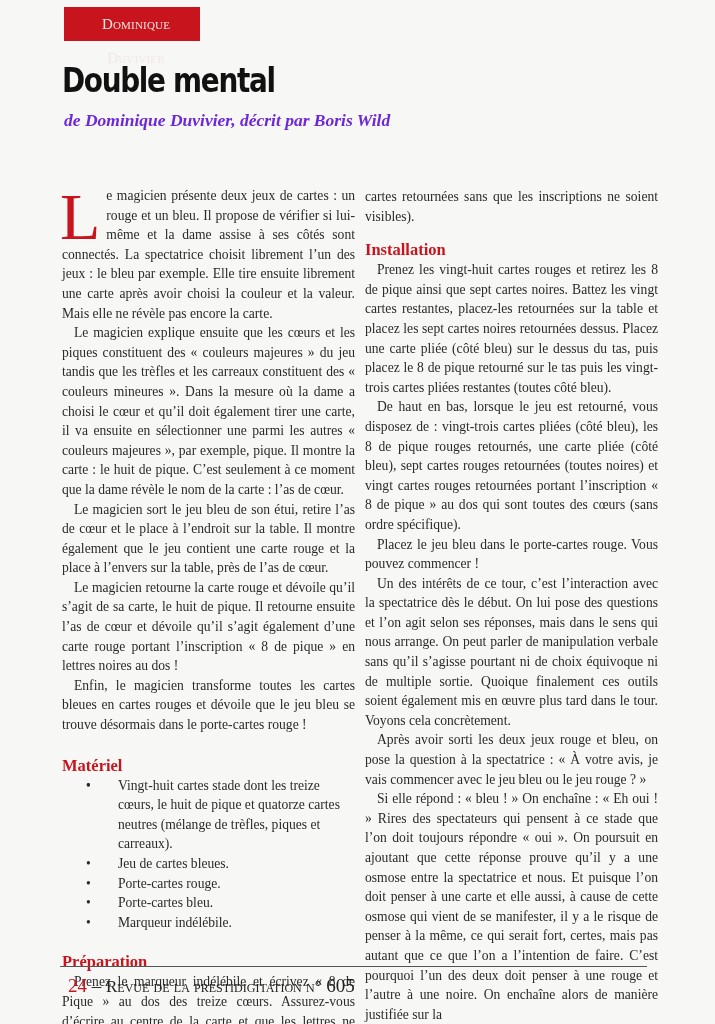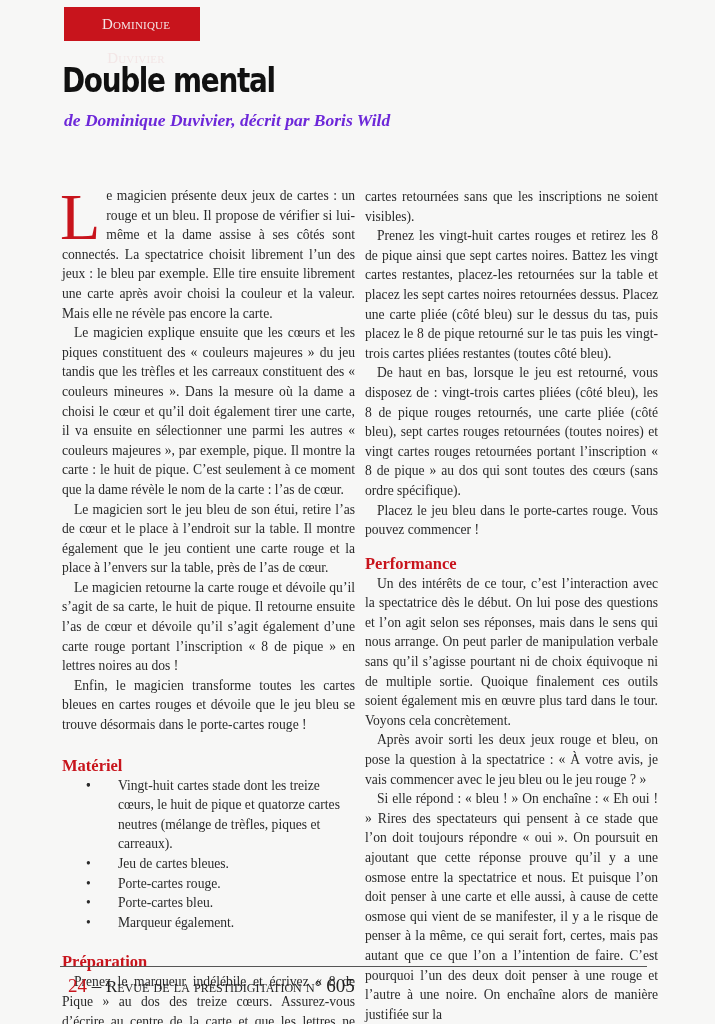--- a/index.html
+++ b/index.html
@@ -104,35 +104,35 @@
   <p>Le magicien retourne la carte rouge et dévoile qu’il s’agit de sa carte, le huit de pique. Il retourne ensuite l’as de cœur et dévoile qu’il s’agit également d’une carte rouge portant l’inscription « 8 de pique » en lettres noires au dos !</p>
   <p>Enfin, le magicien transforme toutes les cartes bleues en cartes rouges et dévoile que le jeu bleu se trouve désormais dans le porte-cartes rouge !</p>
 
   <div class="section-head" style="margin-top:21px">Matériel</div>
   <ul class="bullets">
     <li><span class="bullet">•</span></li>
     <li><span class="bullet">•</span><span>Vingt-huit cartes stade dont les treize cœurs, le huit de pique et quatorze cartes neutres (mélange de trèfles, piques et carreaux).</span></li>
     <li><span class="bullet">•</span><span>Jeu de cartes bleues.</span></li>
     <li><span class="bullet">•</span><span>Porte-cartes rouge.</span></li>
     <li><span class="bullet">•</span><span>Porte-cartes bleu.</span></li>
-    <li><span class="bullet">•</span><span>Marqueur également.</span></li>
+    <li><span class="bullet">•</span><span>Marqueur indélébile.</span></li>
   </ul>
 
   <div class="section-head" style="margin-top:20px">Préparation</div>
   <p>Prenez le marqueur indélébile et écrivez « 8 de Pique » au dos des treize cœurs. Assurez-vous d’écrire au centre de la carte et que les lettres ne soient pas trop grandes (vous devez être capable d’étaler ces</p>
 </div>
 
 <div class="col col-right">
   <p class="noindent">cartes retournées sans que les inscriptions ne soient visibles).</p>
 
+  <div class="section-head" style="margin-top:14px">Installation</div>
   <p>Prenez les vingt-huit cartes rouges et retirez les 8 de pique ainsi que sept cartes noires. Battez les vingt cartes restantes, placez-les retournées sur la table et placez les sept cartes noires retournées dessus. Placez une carte pliée (côté bleu) sur le dessus du tas, puis placez le 8 de pique retourné sur le tas puis les vingt-trois cartes pliées restantes (toutes côté bleu).</p>
   <p>De haut en bas, lorsque le jeu est retourné, vous disposez de : vingt-trois cartes pliées (côté bleu), les 8 de pique rouges retournés, une carte pliée (côté bleu), sept cartes rouges retournées (toutes noires) et vingt cartes rouges retournées portant l’inscription « 8 de pique » au dos qui sont toutes des cœurs (sans ordre spécifique).</p>
   <p>Placez le jeu bleu dans le porte-cartes rouge. Vous pouvez commencer !</p>
 
-  <div class="section-head" style="margin-top:14px">Performance</div>
   <p>Un des intérêts de ce tour, c’est l’interaction avec la spectatrice dès le début. On lui pose des questions et l’on agit selon ses réponses, mais dans le sens qui nous arrange. On peut parler de manipulation verbale sans qu’il s’agisse pourtant ni de choix équivoque ni de multiple sortie. Quoique finalement ces outils soient également mis en œuvre plus tard dans le tour. Voyons cela concrètement.</p>
   <p>Après avoir sorti les deux jeux rouge et bleu, on pose la question à la spectatrice : « À votre avis, je vais commencer avec le jeu bleu ou le jeu rouge ? »</p>
   <p>Si elle répond : « bleu ! » On enchaîne : « Eh oui ! » Rires des spectateurs qui pensent à ce stade que l’on doit toujours répondre « oui ». On poursuit en ajoutant que cette réponse prouve qu’il y a une osmose entre la spectatrice et nous. Et puisque l’on doit penser à une carte et elle aussi, à cause de cette osmose qui vient de se manifester, il y a le risque de penser à la même, ce qui serait fort, certes, mais pas autant que ce que l’on a l’intention de faire. C’est pourquoi l’un des deux doit penser à une rouge et l’autre à une noire. On enchaîne alors de manière justifiée sur la</p>
 </div>
 
 <div class="rule"></div>
 <div class="footer">
   <span class="page-num">24</span><span> – </span><span class="journal">Revue de la prestidigitation n°</span><span> 605</span>
 </div>
 

